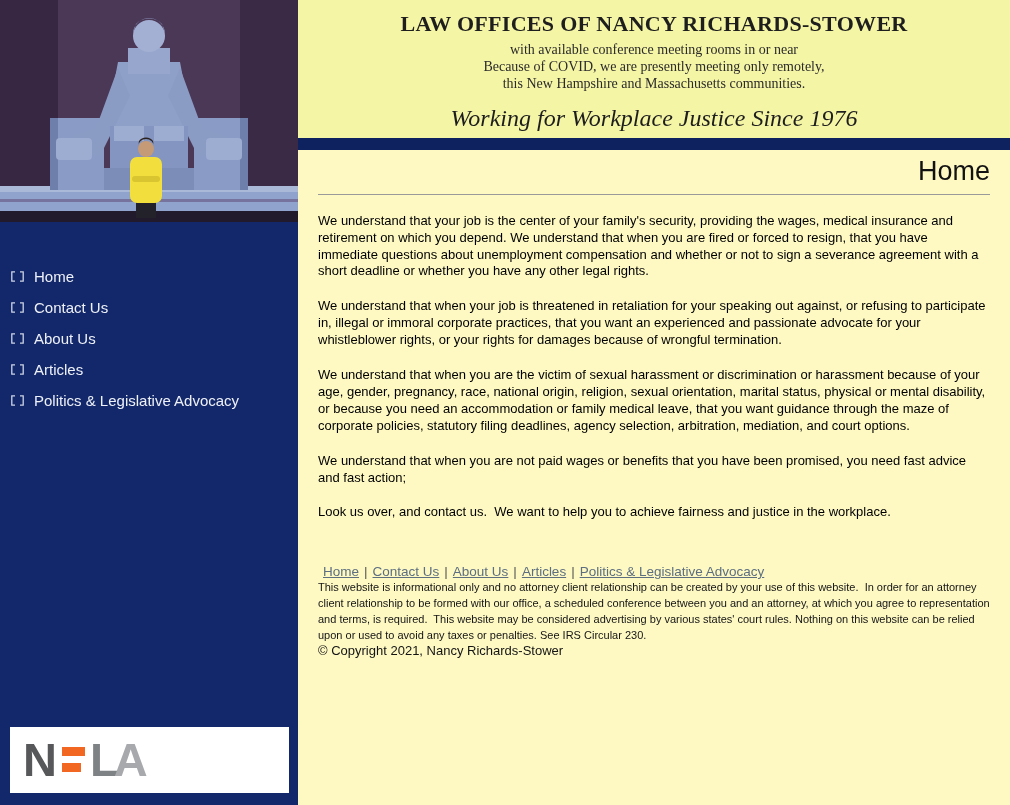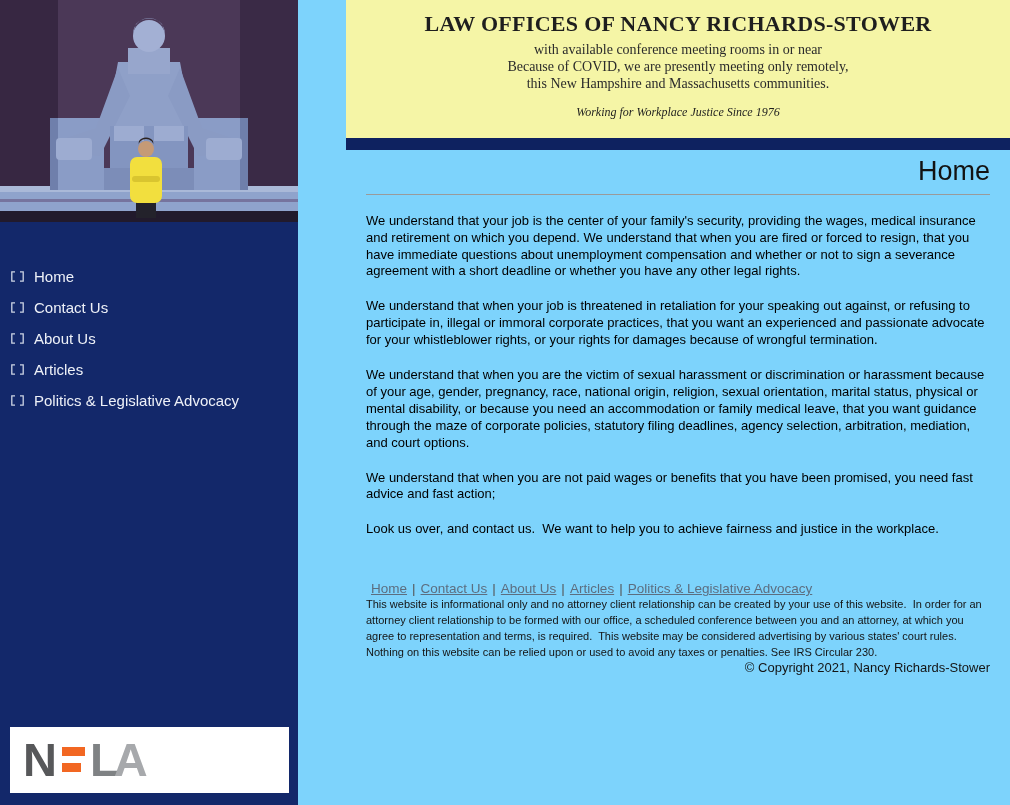--- a/index.html
+++ b/index.html
@@ -24,37 +24,37 @@
   .nela-n { color:#57585a; }
   .nela-l { color:#7f8284; }
   .nela-a { color:#a7a9ac; margin-left:-3px; }
   .nela-e { display:inline-flex; flex-direction:column; gap:7px; width:23px; margin:0 5px 0 7px; }
   .nela-e i { display:block; height:9px; background:#f26722; }
   .nela-e i.short { width:19px; }
   .nela-text { margin-left:9px; }
   .nela-line { color:#f26722; font-weight:bold; font-size:13.5px; line-height:1.18; white-space:nowrap; }
   .nela-member { color:#6d6e71; font-size:10px; text-align:right; margin-top:1px; }
   
-  .right { position:absolute; left:298px; top:0; width:712px; height:805px; background:#7dd3fc;padding-left:48px; }
+  .right { position:absolute; left:298px; top:0; width:712px; height:805px; background:#fef9c3; }
   .masthead { height:138px; background:#f5f5a6; text-align:center; font-family:"Liberation Serif", serif; }
   .site-title { margin:0; padding-top:11px; font-size:22px; font-weight:600; color:#1e1e1e; letter-spacing:0.3px; }
   .notice { margin-top:4px; font-size:14px; line-height:17px; color:#2b2b2b; }
-  .tagline { margin-top:13px; font-style:italic; font-size:12px; color:#1e1e1e; }
+  .tagline { margin-top:13px; font-style:italic; font-size:24px; color:#1e1e1e; }
   .navy-bar { height:12px; background:#0e2260; }
   main { padding:0 20px; }
   .page-title { text-align:right; font-size:27px; font-weight:400; color:#121212; margin:7px 0 0 0; line-height:1.1; }
   .title-rule { border:none; border-top:1px solid #9a9a9a; margin:7px 0 0 0; }
   .intro { font-size:14px; color:#000; margin:27px 0 0 0; white-space:pre-wrap; }
   .intro b { font-weight:bold; }
   p.body { font-size:13px; line-height:16.9px; color:#000; margin:18px 0 0 0; white-space:pre-wrap; }
   .footer-links { margin-top:43px; font-size:13.5px; color:#555; }
   .footer-links a { color:#5c6e80; text-decoration:underline; margin:0 5px; cursor:pointer; }
   .footer-links .sep { color:#555; }
   .disclaimer { font-size:11px; line-height:16px; color:#141414; text-align:left; white-space:pre-wrap; }
-  .copyright { font-size:13px; line-height:16px; color:#141414; text-align:right; }
+  .copyright { font-size:13px; line-height:16px; color:#141414; text-align:left; }
 </style>
 </head>
 <body>
 
 <div class="page">
 
   <aside class="sidebar">
 
     <div class="photo">
       <svg width="298" height="222" viewBox="0 0 298 222">

